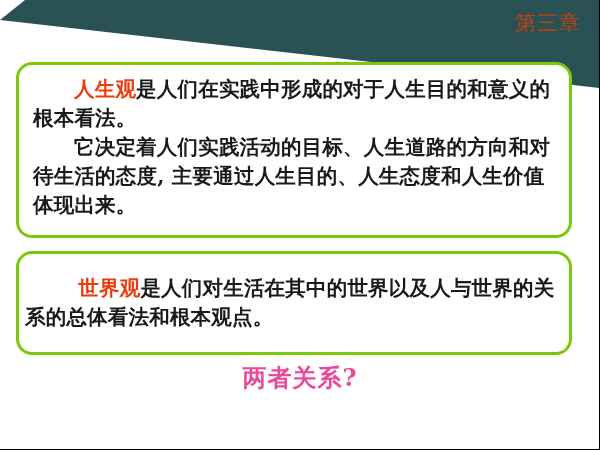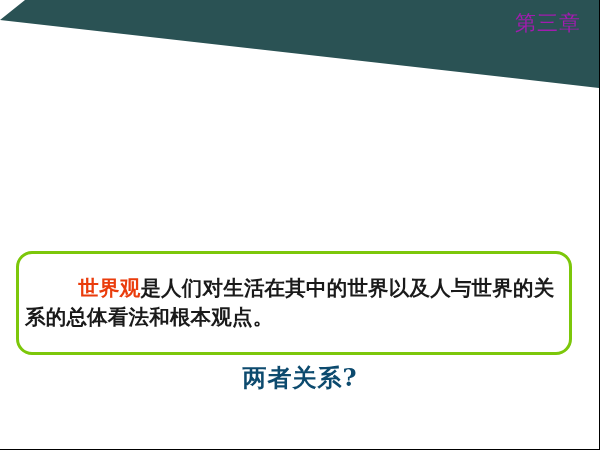--- a/index.html
+++ b/index.html
@@ -35,21 +35,21 @@
   }
   .header-band svg {
     display: block;
   }
 
   .chapter-title {
     position: absolute;
     right: 18px;
     top: 12px;
     z-index: 3;
-    color: #a21caf;
+    color: #c2410c;
     font-family: "DejaVu Serif", "Liberation Serif", serif;
     font-size: 21px;
     letter-spacing: 1px;
     line-height: 1.1;
     white-space: nowrap;
   }
 
   
   .box {
     position: absolute;
@@ -92,40 +92,44 @@
   }
 
   
   .question {
     position: absolute;
     left: 0;
     top: 362px;
     width: 600px;
     text-align: center;
     z-index: 2;
-    color: #0c4a6e;
+    color: #ec4899;
     font-family: "DejaVu Serif", "Liberation Serif", serif;
     font-size: 24px;
     font-weight: bold;
     letter-spacing: 1px;
   }
 </style>
 </head>
 <body>
 
 <div class="slide">
 
   <div class="header-band">
     <svg width="600" height="95" viewBox="0 0 600 95" xmlns="http://www.w3.org/2000/svg">
       <polygon points="25,0 600,0 600,88 0,20" fill="#2a5254"></polygon>
     </svg>
   </div>
 
   <div class="chapter-title">第三章</div>
 
+  <div class="box box-1">
+    <p class="para para-indent-2"><span class="term">人生观</span><span>是人们在实践中形成的对于人生目的和意义的根本看法。</span></p>
+    <p class="para para-indent-2"><span>它决定着人们实践活动的目标、人生道路的方向和对待生活的态度, 主要通过人生目的、人生态度和人生价值体现出来。</span></p>
+  </div>
 
   <div class="box box-2">
     <p class="para para-indent-3"><span class="term">世界观</span><span>是人们对生活在其中的世界以及人与世界的关系的总体看法和根本观点。</span></p>
   </div>
 
   <div class="question">两者关系?</div>
 
 </div>
 
 </body></html>

